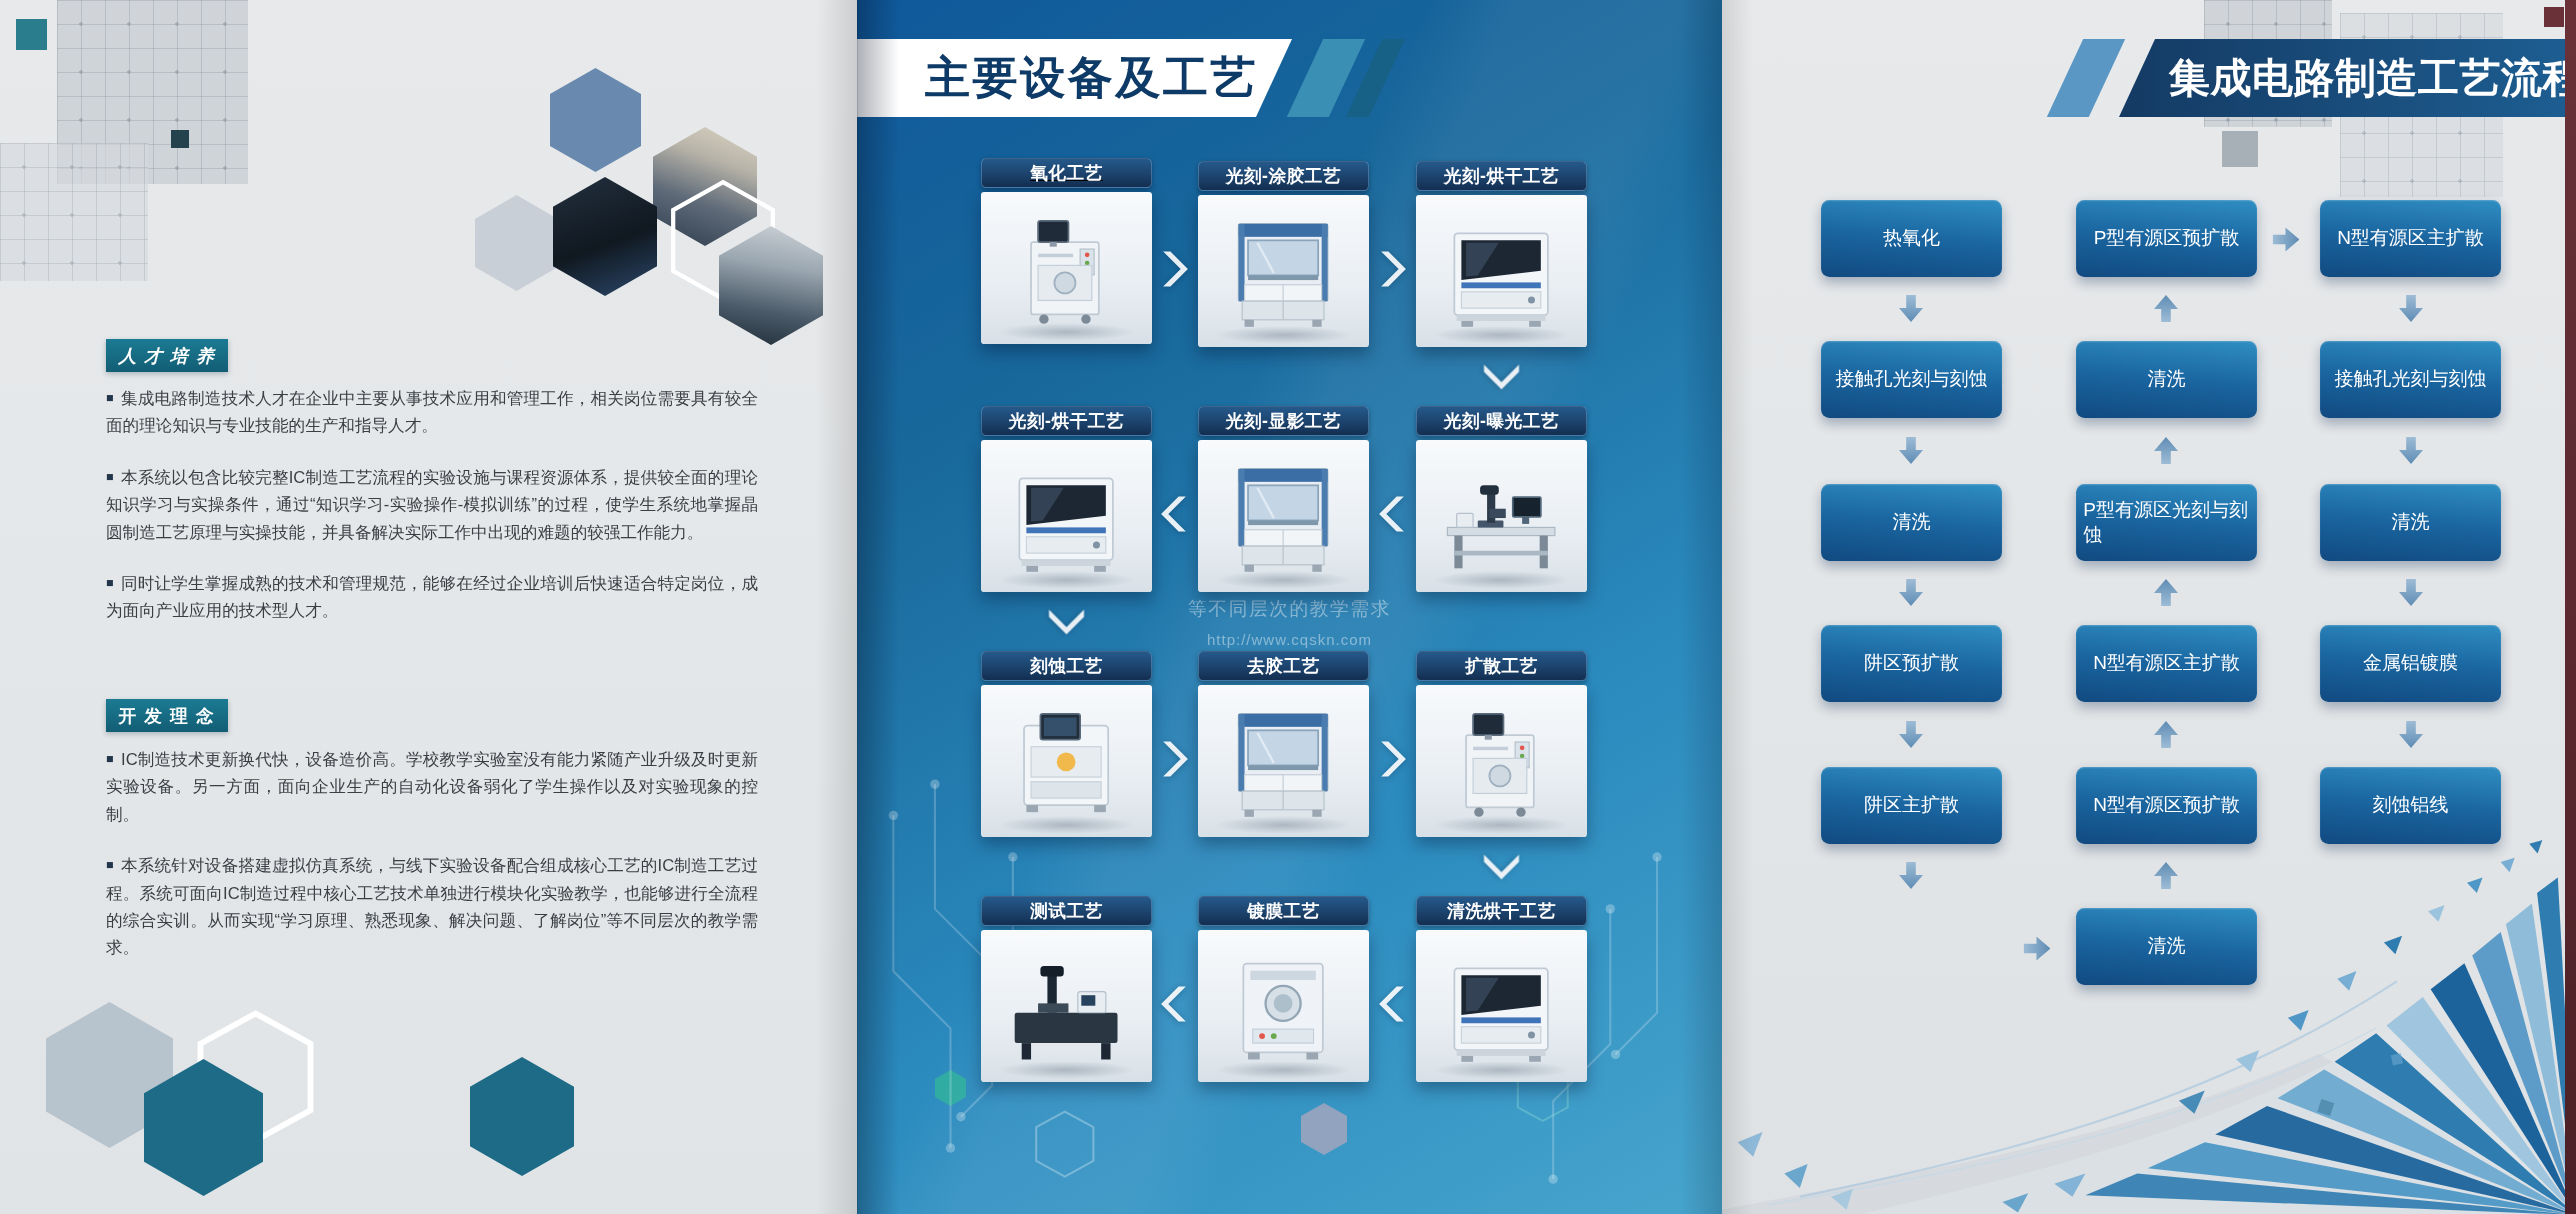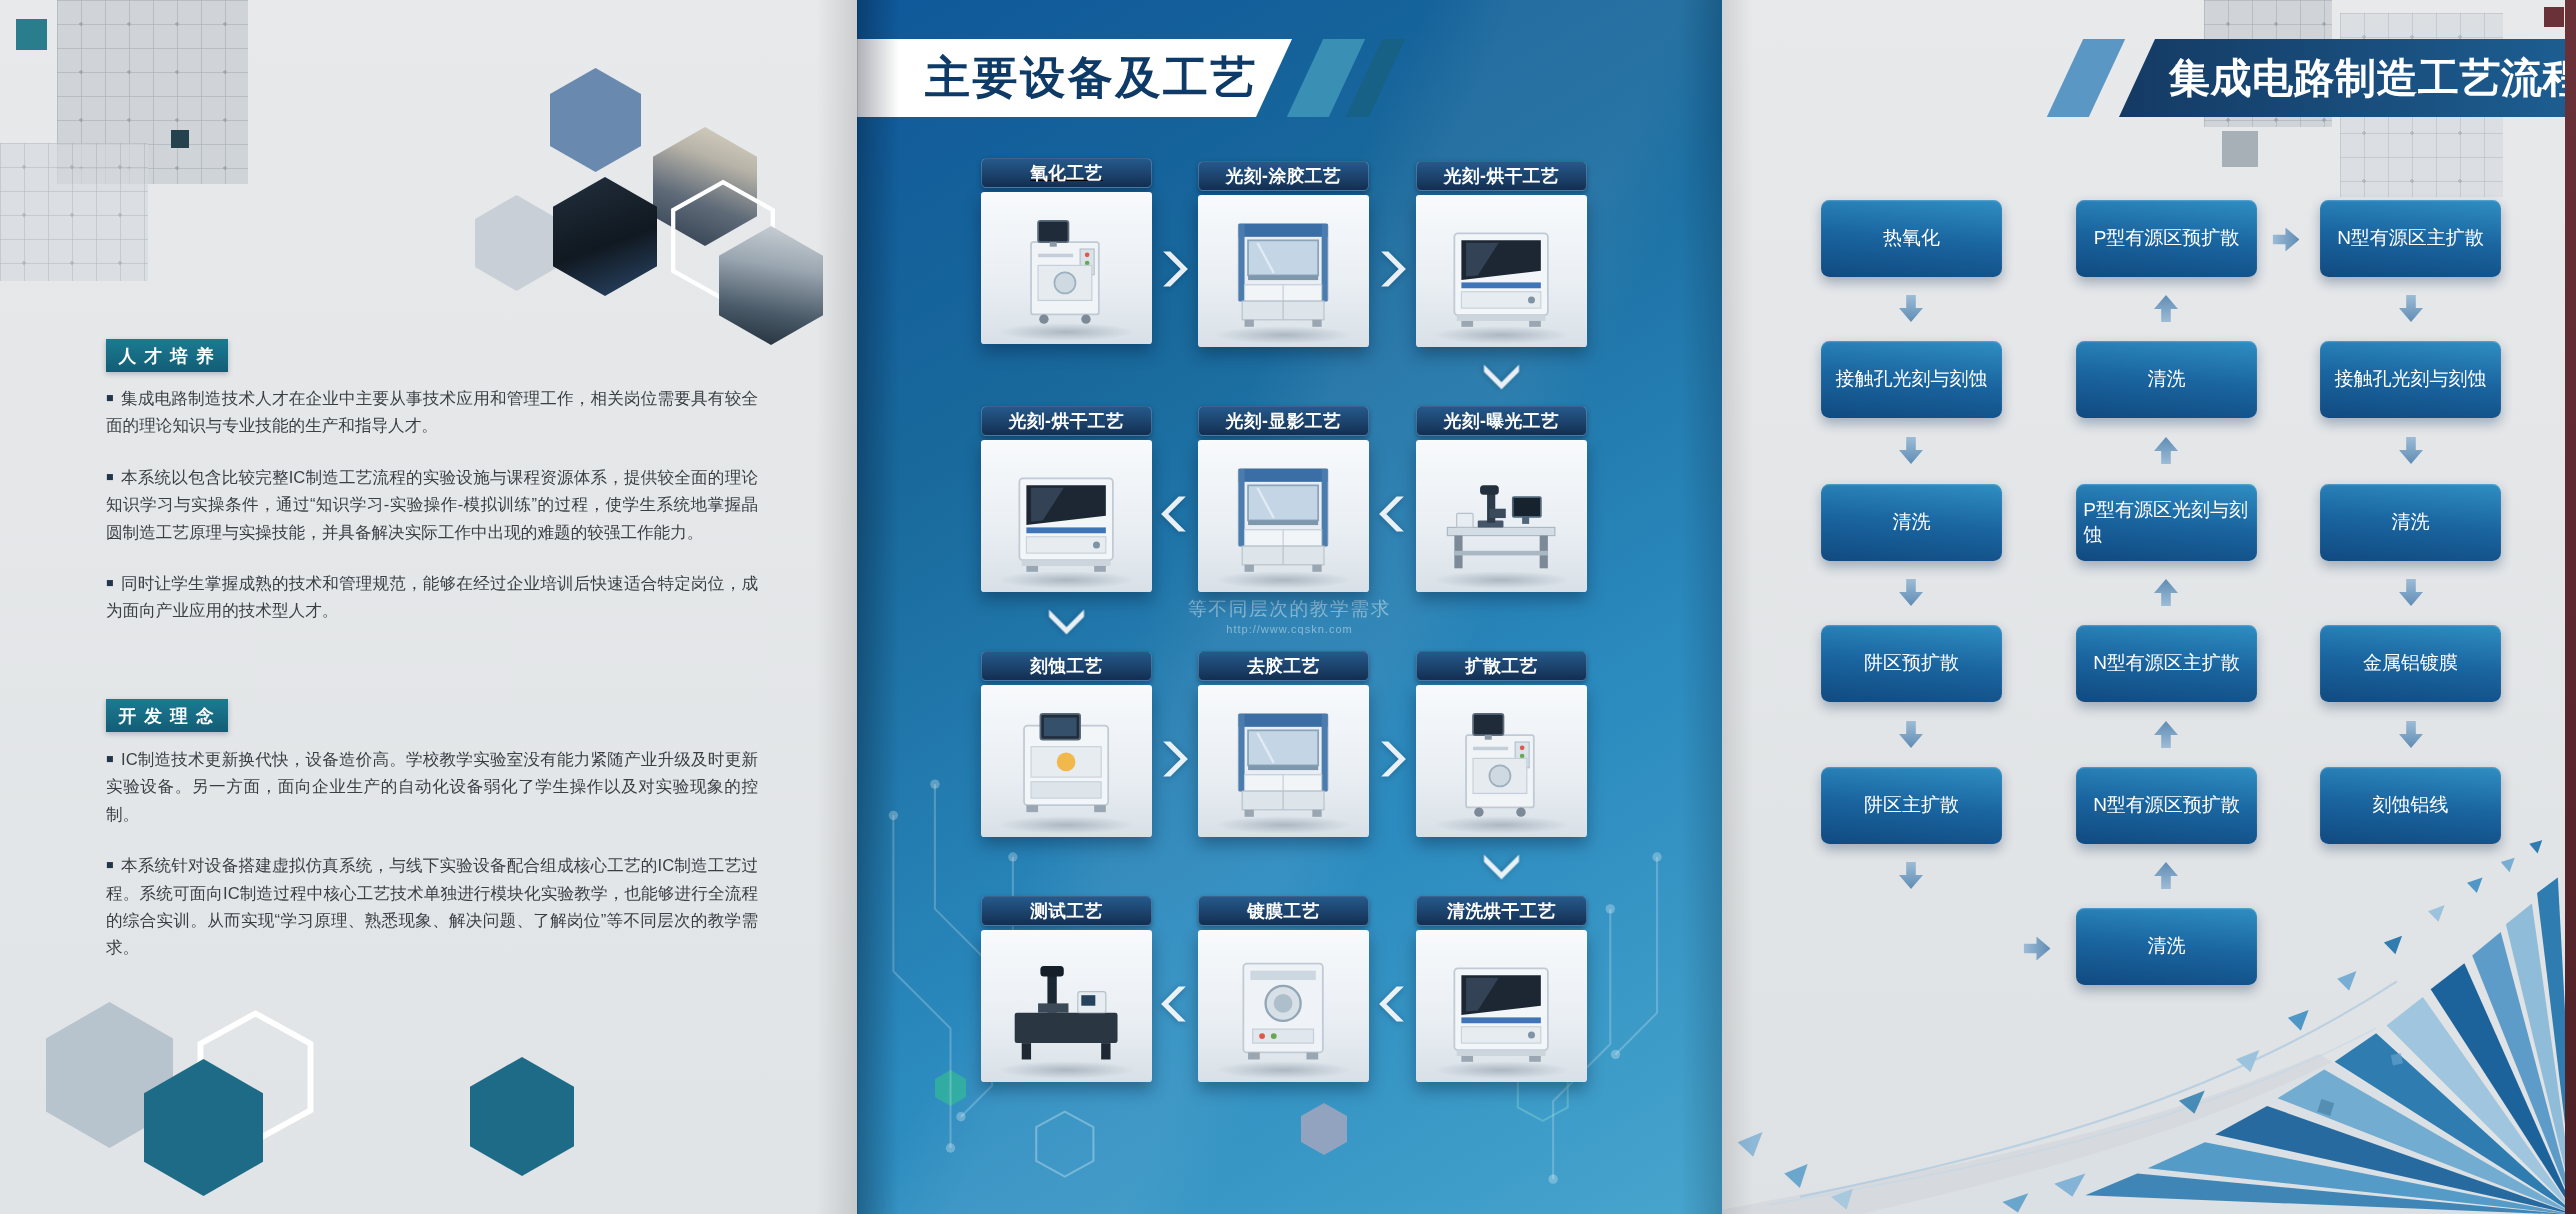--- a/index.html
+++ b/index.html
@@ -27,21 +27,21 @@
       radial-gradient(circle,rgba(120,130,142,.55) 1.6px,transparent 2.1px);
     background-size:24px 24px,24px 24px,48px 48px;}
   .circuit.light{background-color:#d6dade;opacity:.65;}
   .sq-accent{position:absolute;}
   .hex{position:absolute;clip-path:polygon(50% 0,100% 25%,100% 75%,50% 100%,0 75%,0 25%);}
   .hex-outline{position:absolute;overflow:visible;}
 
   
   .badge{position:absolute;left:106px;background:linear-gradient(180deg,#1b7b93,#125d74);color:#fff;
     font-weight:bold;font-size:17.7px;letter-spacing:1.6px;padding:4.7px 12.5px;box-shadow:0 2.1px 5.2px rgba(0,30,50,.25);}
-  .badge.b1{top:339px;}
+  .badge.b1{top:339px;font-style:italic;}
   .badge.b2{top:699px;}
   .paras{position:absolute;left:106px;width:652px;color:#3a3f44;font-size:16.6px;line-height:1.65;text-align:justify;}
   .paras.p1{top:385px;}
   .paras.p2{top:746px;}
   .para{margin:0 0 24px 0;}
   .bullet{color:#22364b;font-size:12.5px;margin-right:7.3px;vertical-align:2.1px;}
 
   
   .mid-header{position:absolute;left:0;top:39px;width:865px;height:78px;z-index:5;}
   .mid-banner{position:absolute;left:0;top:0;width:435px;height:78px;background:#ffffff;
@@ -62,21 +62,21 @@
   .eq-photo::after{content:"";position:absolute;left:10%;bottom:3.1px;width:80%;height:17.7px;
     background:radial-gradient(ellipse at center,rgba(50,70,90,.28),rgba(50,70,90,0) 70%);}
   .eq-art{width:82%;height:90%;display:block;margin-bottom:3.1px;}
 
   .chev{position:absolute;width:33px;height:42px;overflow:visible;z-index:3;filter:drop-shadow(0 1.6px 3.1px rgba(0,30,60,.35));}
   .chev.dir-left{transform:scaleX(-1);}
   .chev.dir-down{transform:rotate(90deg);}
 
   .watermark{position:absolute;left:0;width:100%;top:596px;text-align:center;color:rgba(255,255,255,.42);z-index:2;}
   .watermark .wm1{font-size:18.7px;letter-spacing:1.6px;}
-  .watermark .wm2{font-size:11px;margin-top:1px;letter-spacing:1px;}
+  .watermark .wm2{font-size:15px;margin-top:9px;letter-spacing:1px;}
 
   .traces{position:absolute;left:0;top:753px;width:865px;height:462px;z-index:1;}
 
   
   .right-header{position:absolute;left:0;top:39px;width:854px;height:78px;z-index:5;}
   .rh-accent{position:absolute;left:343px;top:0;width:42px;height:78px;background:#5b97c4;transform:skewX(-25deg);}
   .rh-banner{position:absolute;left:397px;top:0;width:457px;height:78px;
     background:linear-gradient(90deg,#143a63,#1d5e92);clip-path:polygon(36px 0,100% 0,100% 100%,0 100%);
     box-shadow:0 4.2px 10.4px rgba(0,20,50,.3);}
   .rh-title{position:absolute;left:50px;top:0;line-height:78px;font-size:41px;font-weight:bold;color:#ffffff;letter-spacing:0.5px;white-space:nowrap;}

